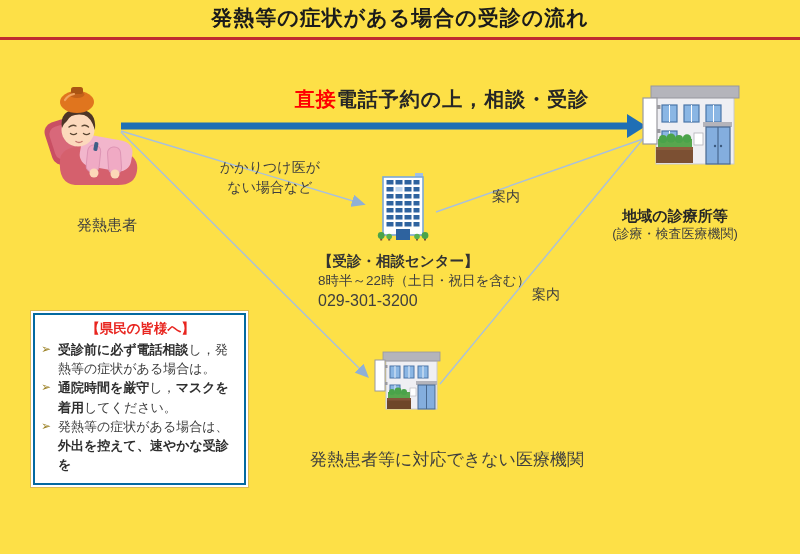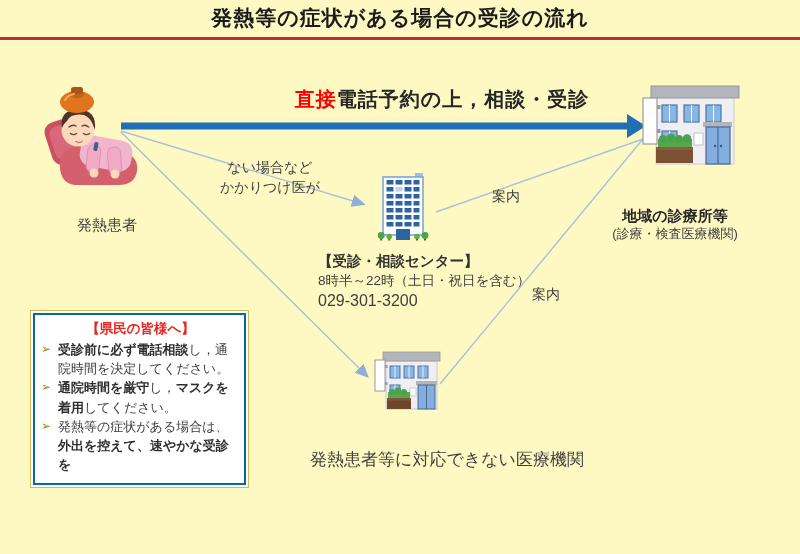--- a/index.html
+++ b/index.html
@@ -1,16 +1,16 @@
 <!DOCTYPE html>
 <html><head>
 <meta charset="utf-8">
 <style>
   html,body{margin:0;padding:0;background:#fff;}
-  .slide{position:relative;width:800px;height:554px;background:#fef9c3;overflow:hidden;
+  .slide{position:relative;width:800px;height:554px;background:#fde047;overflow:hidden;
          font-family:"Liberation Sans","DejaVu Sans",sans-serif;color:#333;}
   .title{position:absolute;top:4px;left:0;width:800px;text-align:center;
          font-size:21px;font-weight:bold;color:#1b1b1b;letter-spacing:1px;}
   .rule{position:absolute;top:37px;left:0;width:800px;height:3px;background:#bf2c30;}
   .heading{position:absolute;top:86px;left:0;width:800px;text-align:center;
            font-size:20px;font-weight:bold;color:#262626;letter-spacing:1px;margin-left:42px;}
   .heading .red{color:#ff0000;}
   .arrows{position:absolute;left:0;top:0;width:800px;height:554px;}
   .illus{position:absolute;}
   .lbl{position:absolute;color:#3f3f3f;}
@@ -191,22 +191,22 @@
       </g>
     <rect x="13" y="47" width="24" height="11" fill="#6e4629"></rect>
     <rect x="13" y="47" width="24" height="2.5" fill="#82553a"></rect>
     <rect x="1" y="9" width="10" height="31" fill="#ffffff" stroke="#9a9aa0" stroke-width="1"></rect>
     <rect x="11" y="14" width="2.5" height="3" fill="#9a9aa0"></rect>
     <rect x="11" y="31" width="2.5" height="3" fill="#9a9aa0"></rect>
   </svg>
 
   <div class="lbl lbl-patient">発熱患者</div>
   <div class="lbl lbl-nodoc">
+    <div>かかりつけ医が</div>
     <div>ない場合など</div>
-    <div>かかりつけ医が</div>
   </div>
   <div class="lbl lbl-guide1">案内</div>
   <div class="lbl lbl-guide2">案内</div>
 
   <div class="lbl center-block">
     <div class="cb-title">【受診・相談センター】</div>
     <div class="cb-hours">8時半～22時（土日・祝日を含む）</div>
     <div class="cb-phone">029-301-3200</div>
   </div>
 
@@ -215,21 +215,21 @@
     <div class="c2">(診療・検査医療機関)</div>
   </div>
 
   <div class="lbl lbl-nofever">発熱患者等に対応できない医療機関</div>
 
   <div class="notice-box">
     <div class="notice-inner">
       <div class="notice-title">【県民の皆様へ】</div>
       <div class="notice-item">
           <span class="bullet">➢</span>
-          <span class="notice-text"><span class="b">受診前に必ず電話相談</span><span>し，通院時間を決定してください。</span></span>
+          <span class="notice-text"><span class="b">受診前に必ず電話相談</span><span>し，発熱等の症状がある場合は。</span></span>
         </div>
       <div class="notice-item">
           <span class="bullet">➢</span>
           <span class="notice-text"><span class="b">通院時間を厳守</span><span>し，</span><span class="b">マスクを着用</span><span>してください。</span></span>
         </div>
       <div class="notice-item">
           <span class="bullet">➢</span>
           <span class="notice-text"><span>発熱等の症状がある場合は、</span><span class="b">外出を控えて、速やかな受診を</span></span>
         </div>
     </div>

